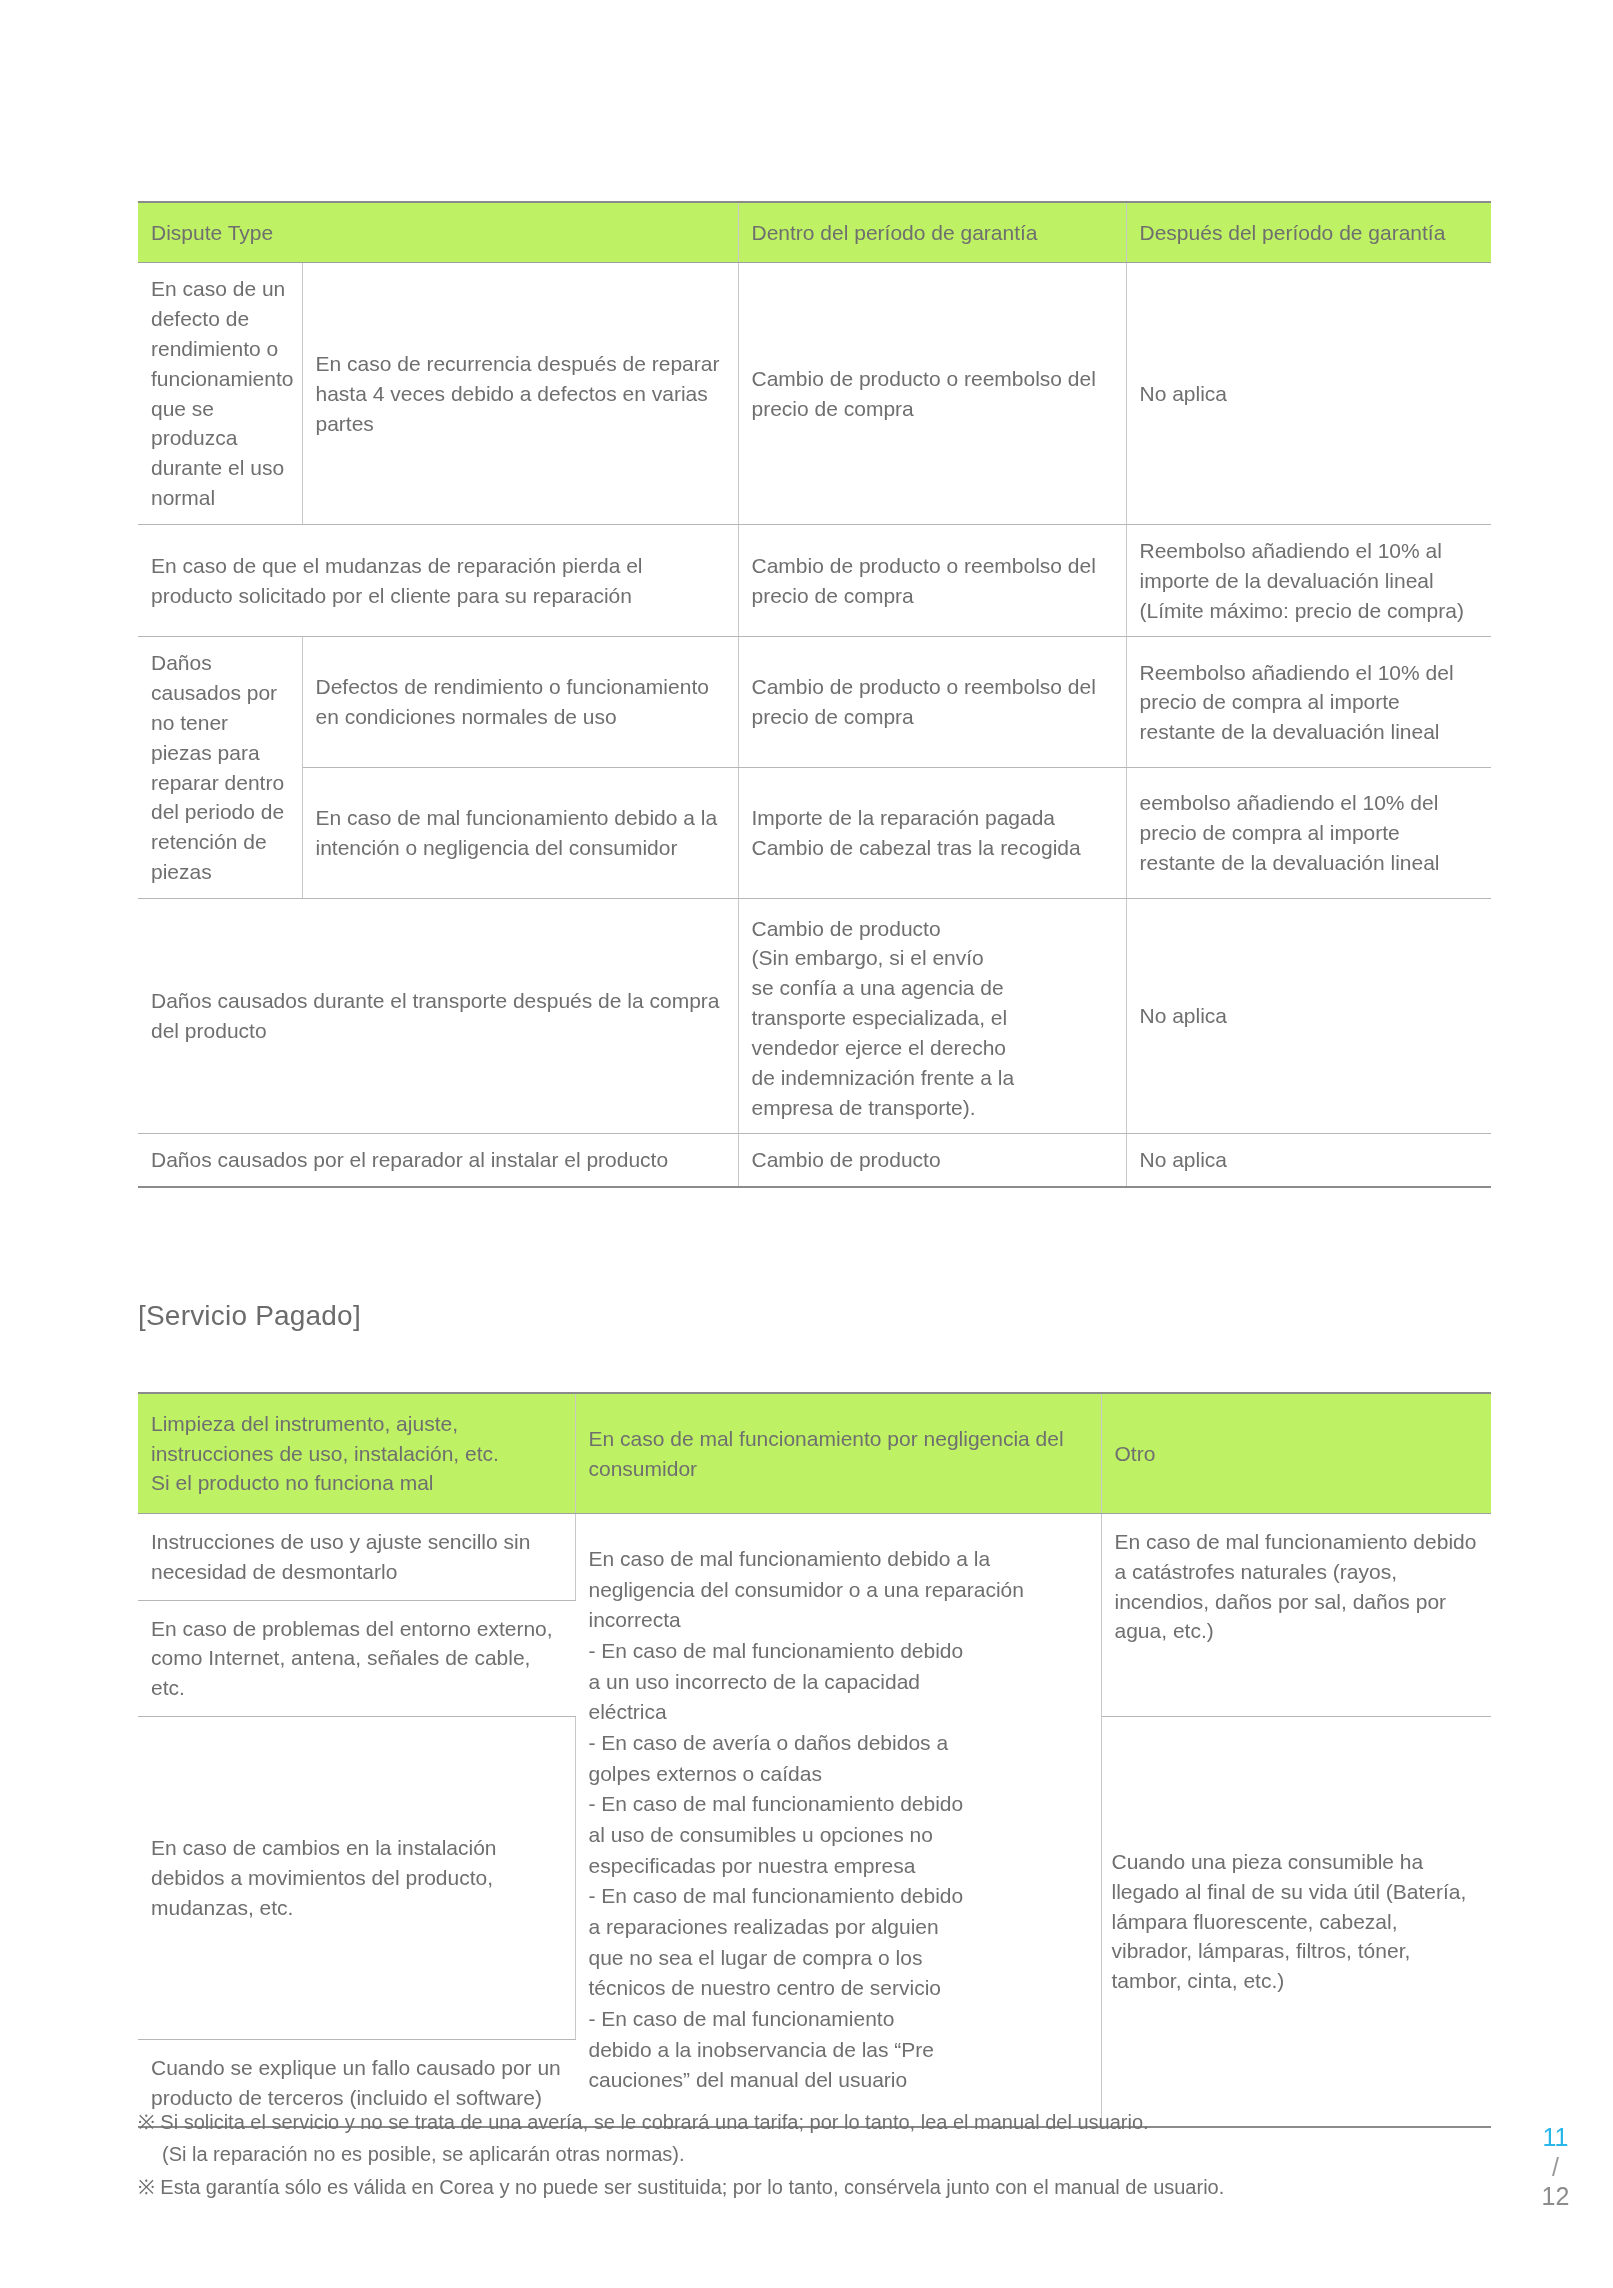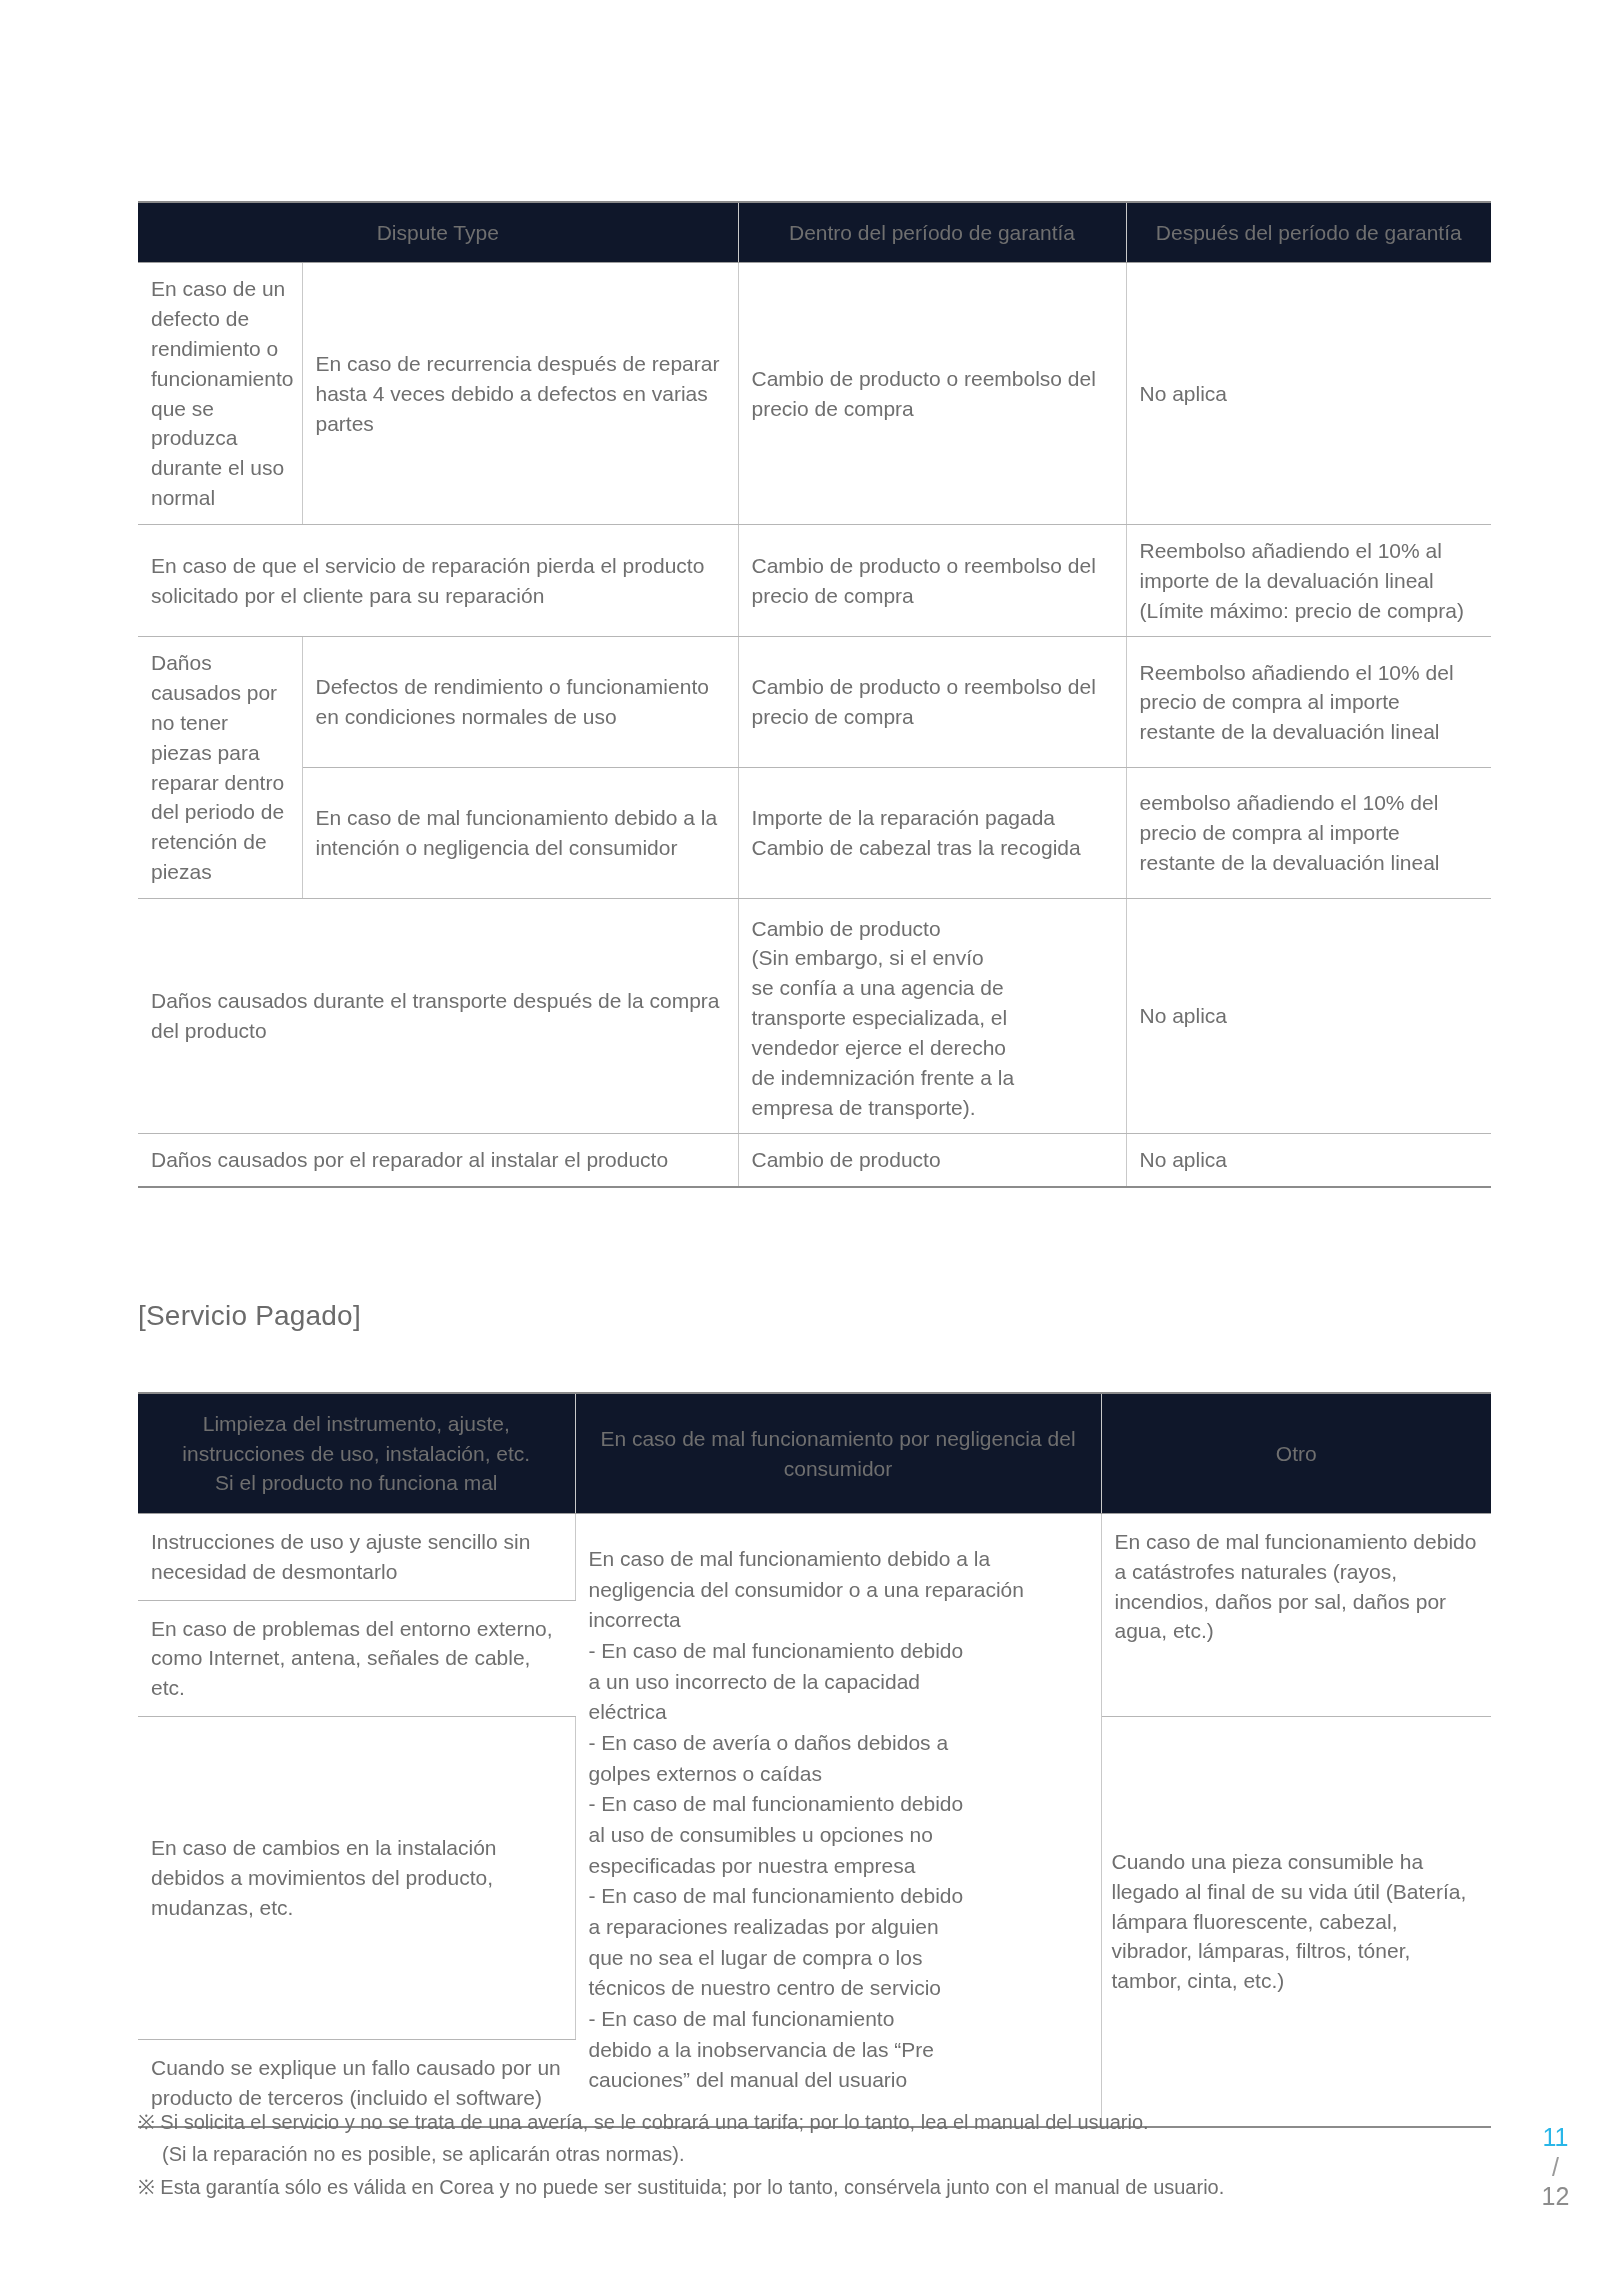--- a/index.html
+++ b/index.html
@@ -37,22 +37,21 @@
     line-height: 1.42;
     color: #6f6f6f;
     border-right: 0.9px solid #c9c9c9;
     border-bottom: 0.9px solid #b6b6b6;
     text-align: left;
   }
   table.wtable td:last-child, table.wtable th:last-child {
     border-right: none;
   }
   table.wtable thead th {
-    background: #0f172a;
-    text-align: center;
+    background: #bef264;
     border-bottom: 0.9px solid #9e9e9e;
     padding: 14.8px 13px;
   }
   table.wtable {
     border-top: 2.8px solid #8b8b8b;
     border-bottom: 2.8px solid #8b8b8b;
   }
   table.wtable tbody tr:last-child td {
     border-bottom: none;
   }
@@ -134,21 +133,21 @@
       <tbody>
 
         <tr>
           <td class="vtop">En caso de un defecto de rendimiento o funcionamiento que se produzca durante el uso normal</td>
           <td>En caso de recurrencia después de reparar hasta 4 veces debido a defectos en varias partes</td>
           <td>Cambio de producto o reembolso del precio de compra</td>
           <td>No aplica</td>
         </tr>
 
         <tr>
-          <td colspan="2">En caso de que el servicio de reparación pierda el producto solicitado por el cliente para su reparación</td>
+          <td colspan="2">En caso de que el mudanzas de reparación pierda el producto solicitado por el cliente para su reparación</td>
           <td>Cambio de producto o reembolso del precio de compra</td>
           <td>Reembolso añadiendo el 10% al importe de la devaluación lineal (Límite máximo: precio de compra)</td>
         </tr>
 
         <tr>
           <td rowspan="2">Daños causados por no tener piezas para reparar dentro del periodo de retención de piezas</td>
           <td>Defectos de rendimiento o funcionamiento en condiciones normales de uso</td>
           <td>Cambio de producto o reembolso del precio de compra</td>
           <td>Reembolso añadiendo el 10% del precio de compra al importe restante de la devaluación lineal</td>
         </tr>

